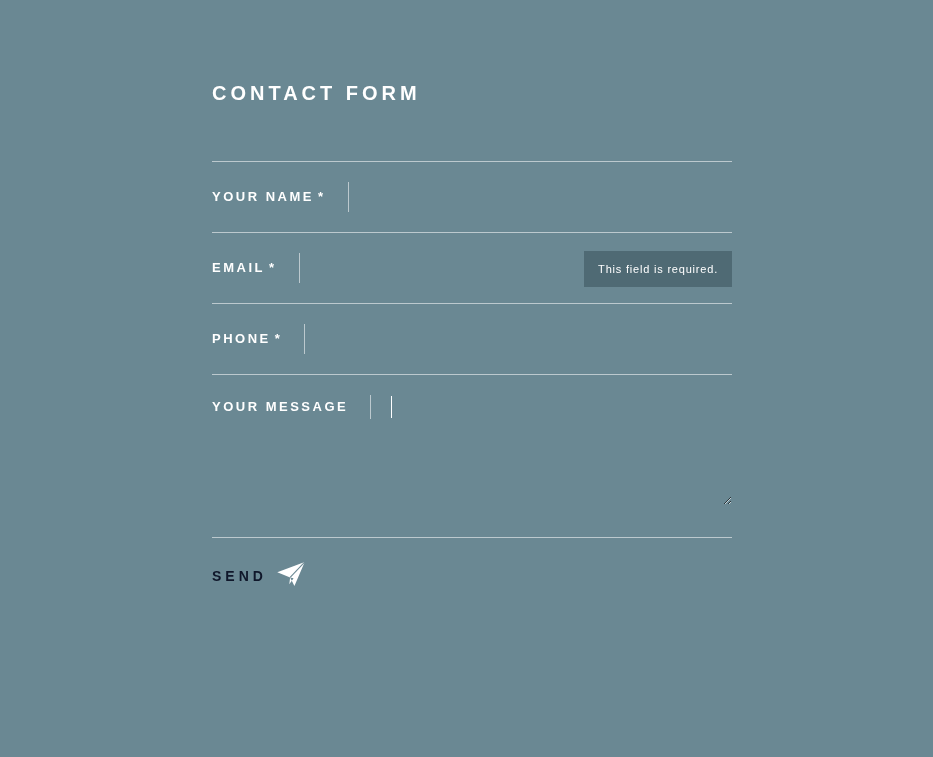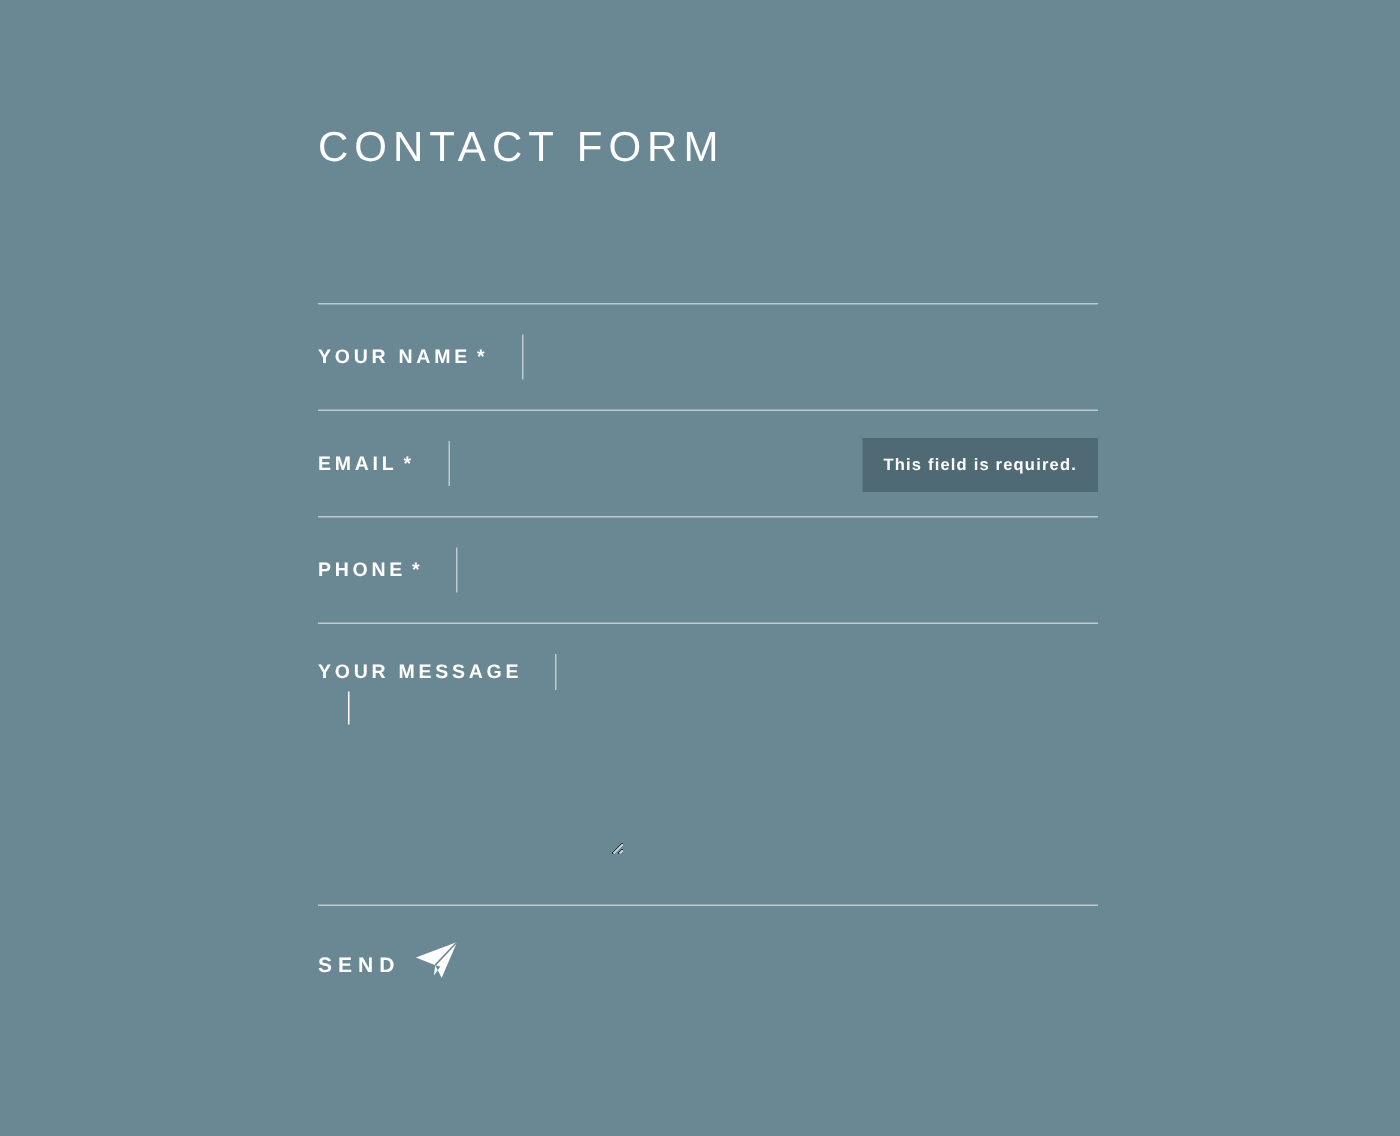--- a/index.html
+++ b/index.html
@@ -8,26 +8,26 @@
       background: #6a8893;
       font-family: "Helvetica Neue", Arial, sans-serif;
       color: #fff;
     }
     .form-wrap {
       width: 520px;
       margin-left: 212px;
       padding-top: 82px;
     }
     .form-title {
-      font-size: 28px;
-      font-weight: 400;
+      font-size: 20px;
+      font-weight: 700;
       letter-spacing: 4px;
       text-transform: uppercase;
       color: #fff;
-      margin-bottom: 88px;
+      margin-bottom: 56px;
     }
     .field {
       position: relative;
       border-top: 1px solid rgba(255,255,255,0.55);
       padding: 20px 0 20px 0;
       display: flex;
       align-items: flex-end;
     }
     .field.last {
       border-bottom: 1px solid rgba(255,255,255,0.55);
@@ -95,46 +95,46 @@
       justify-content: center;
     }
     .select-arrow svg { width: 8px; height: 5px; }
     .error-box {
       position: absolute;
       right: 0;
       top: 18px;
       background: #4f6a74;
       color: #fff;
       font-size: 11px;
-      font-weight: 700;
+      font-weight: 400;
       letter-spacing: 0.8px;
       padding: 12px 14px;
     }
     .send-row {
       margin-top: 24px;
       display: flex;
       align-items: center;
       cursor: pointer;
     }
     .send-label {
       font-size: 14px;
       font-weight: 700;
       letter-spacing: 4px;
       text-transform: uppercase;
-      color: #ffffff;
+      color: #0f172a;
       margin-right: 10px;
     }
     .send-icon svg { width: 28px; height: 24px; }
 
     
     .field.message .label {
       height: 24px;
       line-height: 24px;
     }
-    .field.message { align-items: flex-start; flex-direction: column; }
+    .field.message { align-items: flex-start; }
     .field.message .input-area { padding-top: 0; }
 
     .cursor-bar {
       position: absolute;
       left: 20px;
       top: 1px;
       width: 1px;
       height: 22px;
       background: #fff;
     }

